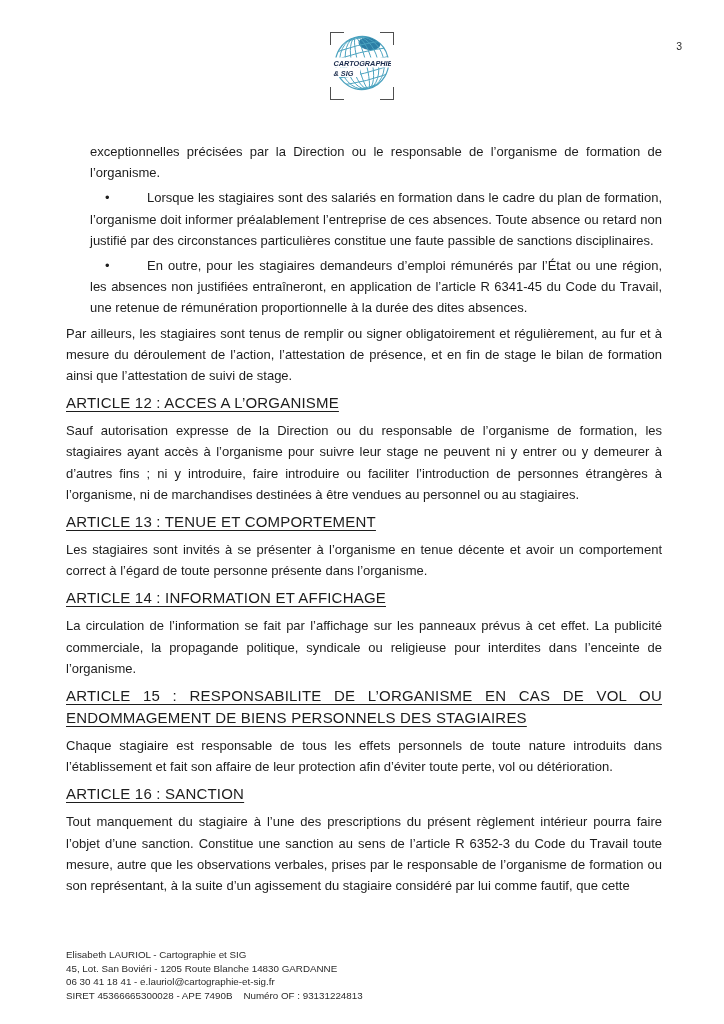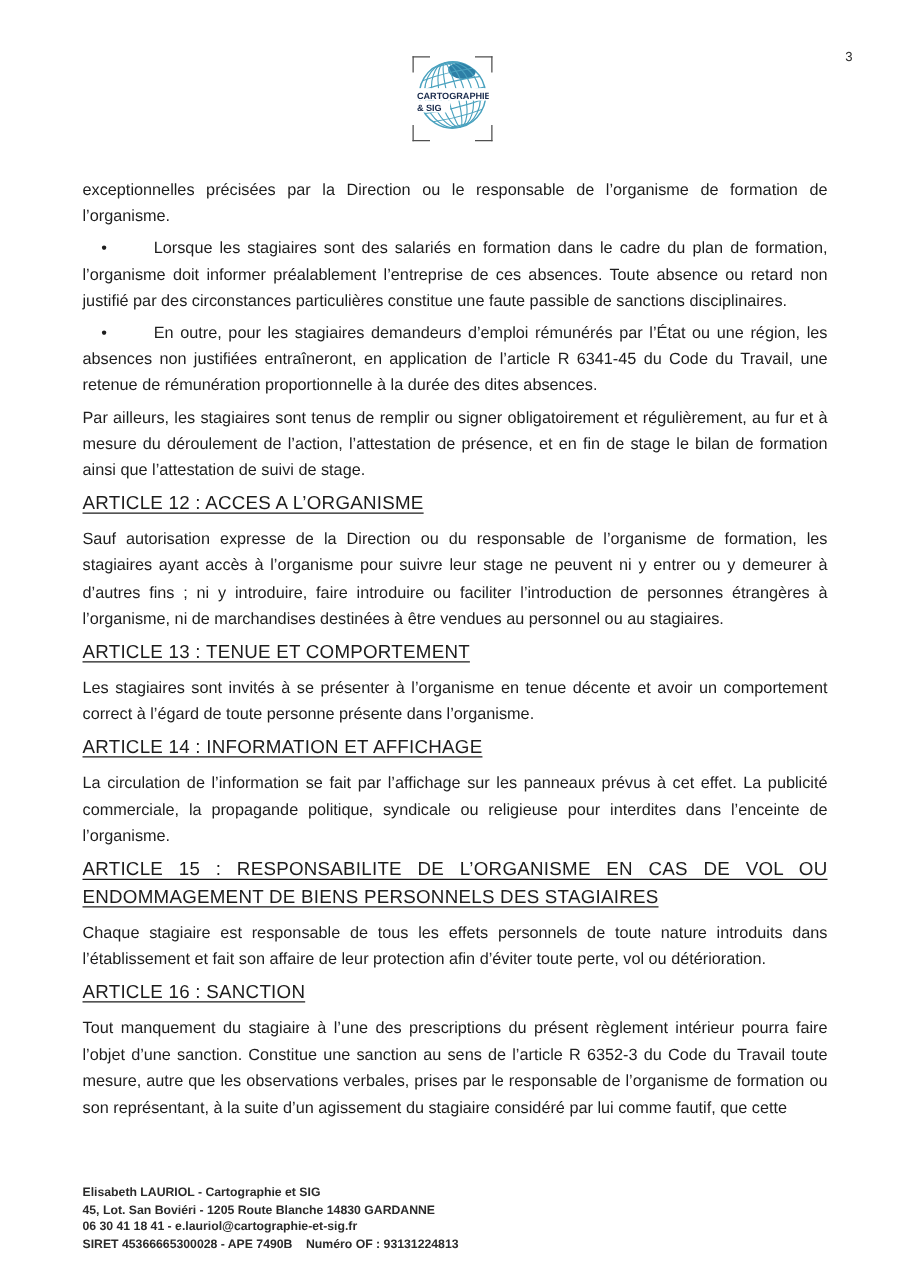--- a/index.html
+++ b/index.html
@@ -9,23 +9,24 @@
     position: relative;
     overflow: hidden;
     font-family: "Liberation Sans", sans-serif;
     color: #1d1d1d;
   }
   .page { position: absolute; inset: 0; background: #ffffff; }
 
   
   .logo {
     position: absolute;
-    top: 43px; left: 50%;
+    top: 30px; left: 50%;
     width: 64px; height: 70px;
     transform: translateX(-50%);
+    font-style: italic;
   }
   .bk { position: absolute; width: 13px; height: 12px; }
   .bk.tl { top: 2px;  left: 0;  border-top: 1.5px solid #4f4f4f; border-left: 1.5px solid #4f4f4f; }
   .bk.tr { top: 2px;  right: 0; border-top: 1.5px solid #4f4f4f; border-right: 1.5px solid #4f4f4f; }
   .bk.bl { bottom: 0; left: 0;  border-bottom: 1.5px solid #4f4f4f; border-left: 1.5px solid #4f4f4f; }
   .bk.br { bottom: 0; right: 0; border-bottom: 1.5px solid #4f4f4f; border-right: 1.5px solid #4f4f4f; }
   .globe { position: absolute; left: 3px; top: 3px; width: 58px; height: 66px; }
   .globe text {
     font-family: "Liberation Sans", sans-serif;
     font-weight: bold;
@@ -37,21 +38,21 @@
     position: absolute;
     top: 141px; left: 66px;
     width: 596px;
   }
   p.body {
     margin: 0 0 4px 0;
     font-size: 13px;
     line-height: 21.2px;
     text-align: justify;
   }
-  p.body.indent { }
+  p.body.indent { margin-left: 24px; }
   .bul {
     display: inline-block;
     width: 57px;
     padding-left: 15px;
     box-sizing: border-box;
   }
   .article {
     font-size: 15px;
     font-weight: normal;
     line-height: 22px;
@@ -70,21 +71,21 @@
 
   
   .footer {
     position: absolute;
     left: 66px; right: 60px;
     top: 948px;
     font-size: 9.8px;
     line-height: 13.6px;
     color: #2b2b2b;
   }
-  .footer div { white-space: pre-wrap; font-weight: bold; }
+  .footer div { white-space: pre-wrap; }
   .pagenum {
     position: absolute;
     top: 40px; right: 42px;
     font-size: 10.5px;
     color: #2b2b2b;
   }
 </style>
 </head>
 <body>
 

